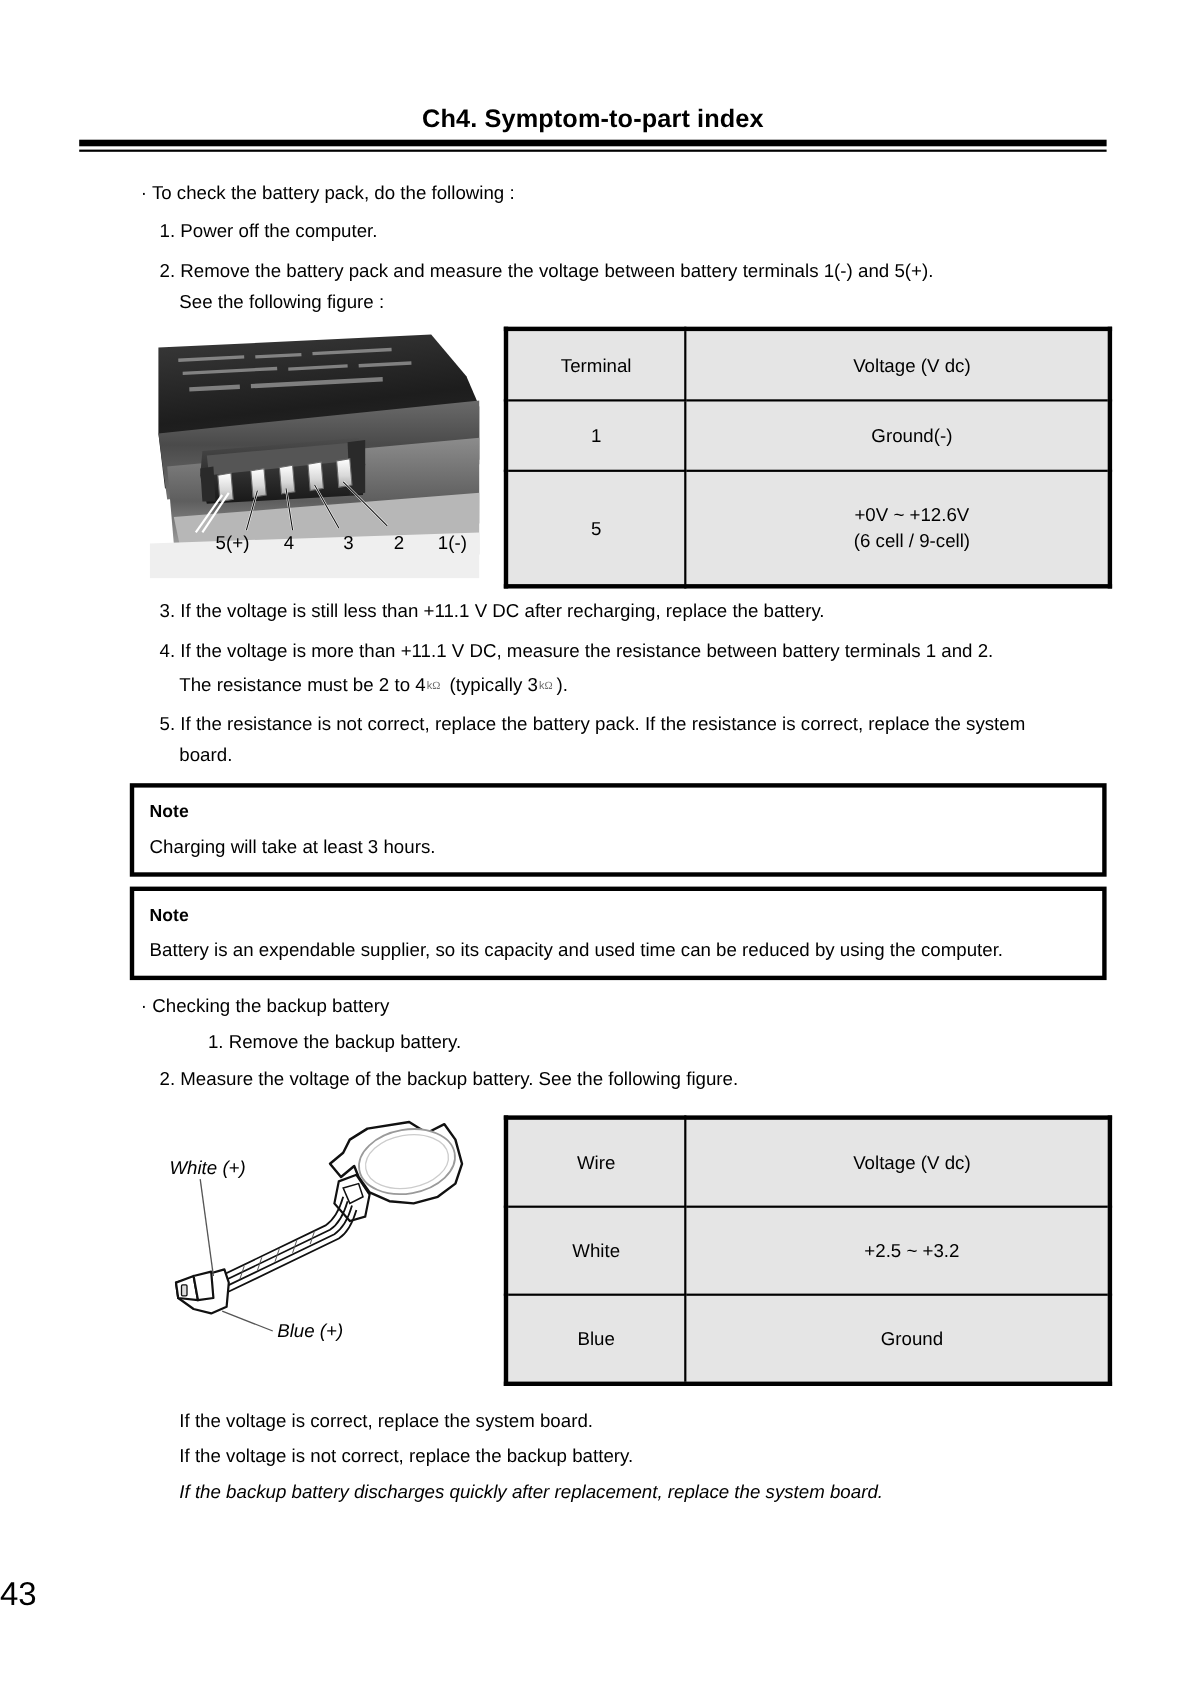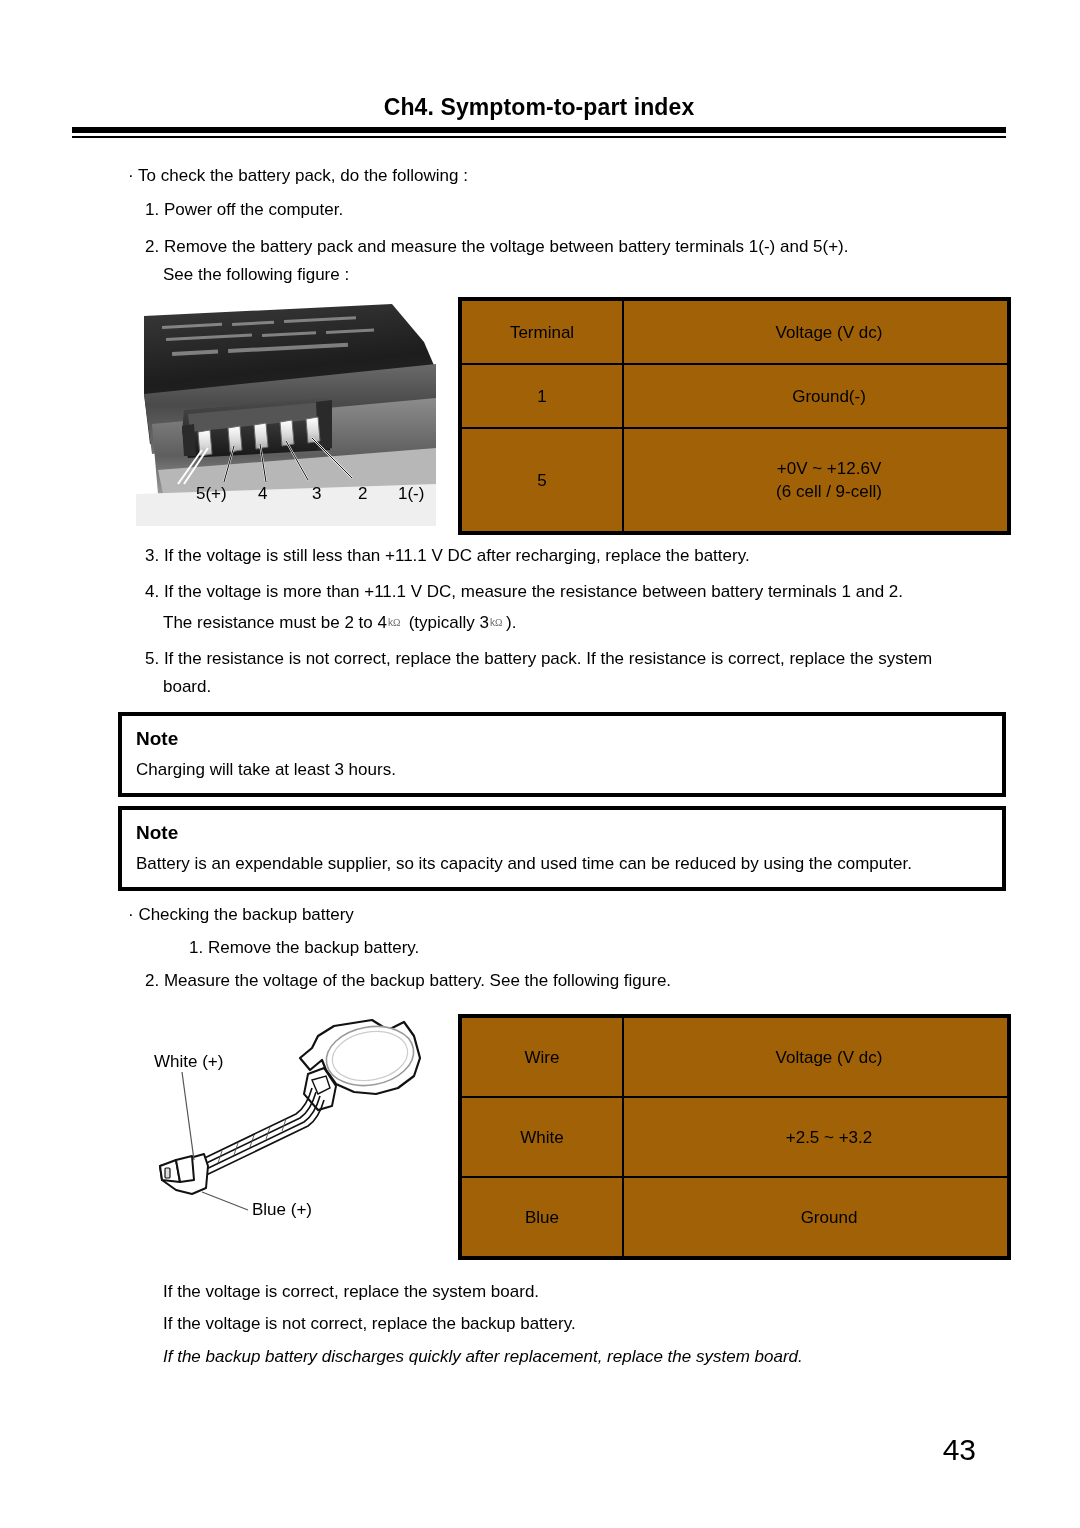--- a/index.html
+++ b/index.html
@@ -80,21 +80,21 @@
     position: relative;
     overflow: hidden;
   }
   .ohm svg { display: block; }
 
   
   .data-table {
     position: absolute;
     border-collapse: collapse;
     border: 4px solid #000;
-    background: #a16207;
+    background: #e5e5e5;
     table-layout: fixed;
   }
   .data-table td {
     border: 2px solid #000;
     text-align: center;
     vertical-align: middle;
     font-size: 17px;
     line-height: 23px;
     padding: 0 4px;
   }
@@ -123,21 +123,21 @@
   
   .note-box {
     position: absolute;
     left: 118px;
     width: 888px;
     border: 4px solid #000;
     background: #fff;
     box-sizing: border-box;
   }
   .note-box .note-title {
-    font-size: 19px;
+    font-size: 16px;
     font-weight: bold;
     line-height: 21px;
     margin: 12px 0 0 14px;
   }
   .note-box .note-body {
     font-size: 17px;
     line-height: 21px;
     margin: 10px 0 13px 14px;
   }
   #note-charging { top: 712px; }
@@ -149,31 +149,32 @@
     left: 136px;
     top: 1014px;
     width: 318px;
     height: 228px;
   }
   .fig-backup .lbl {
     position: absolute;
     font-size: 17px;
     line-height: 20px;
     white-space: nowrap;
+    font-style: italic;
   }
   #lbl-white { left: 18px; top: 38px; }
   #lbl-blue  { left: 116px; top: 186px; }
 
   
   .page-number {
     position: absolute;
     left: 0;
     top: 1432px;
     width: 976px;
-    text-align: right;
+    text-align: left;
     font-size: 30px;
     line-height: 36px;
   }
 </style>
 </head>
 <body>
 
 <div class="page">
 
   <div class="page-header">

